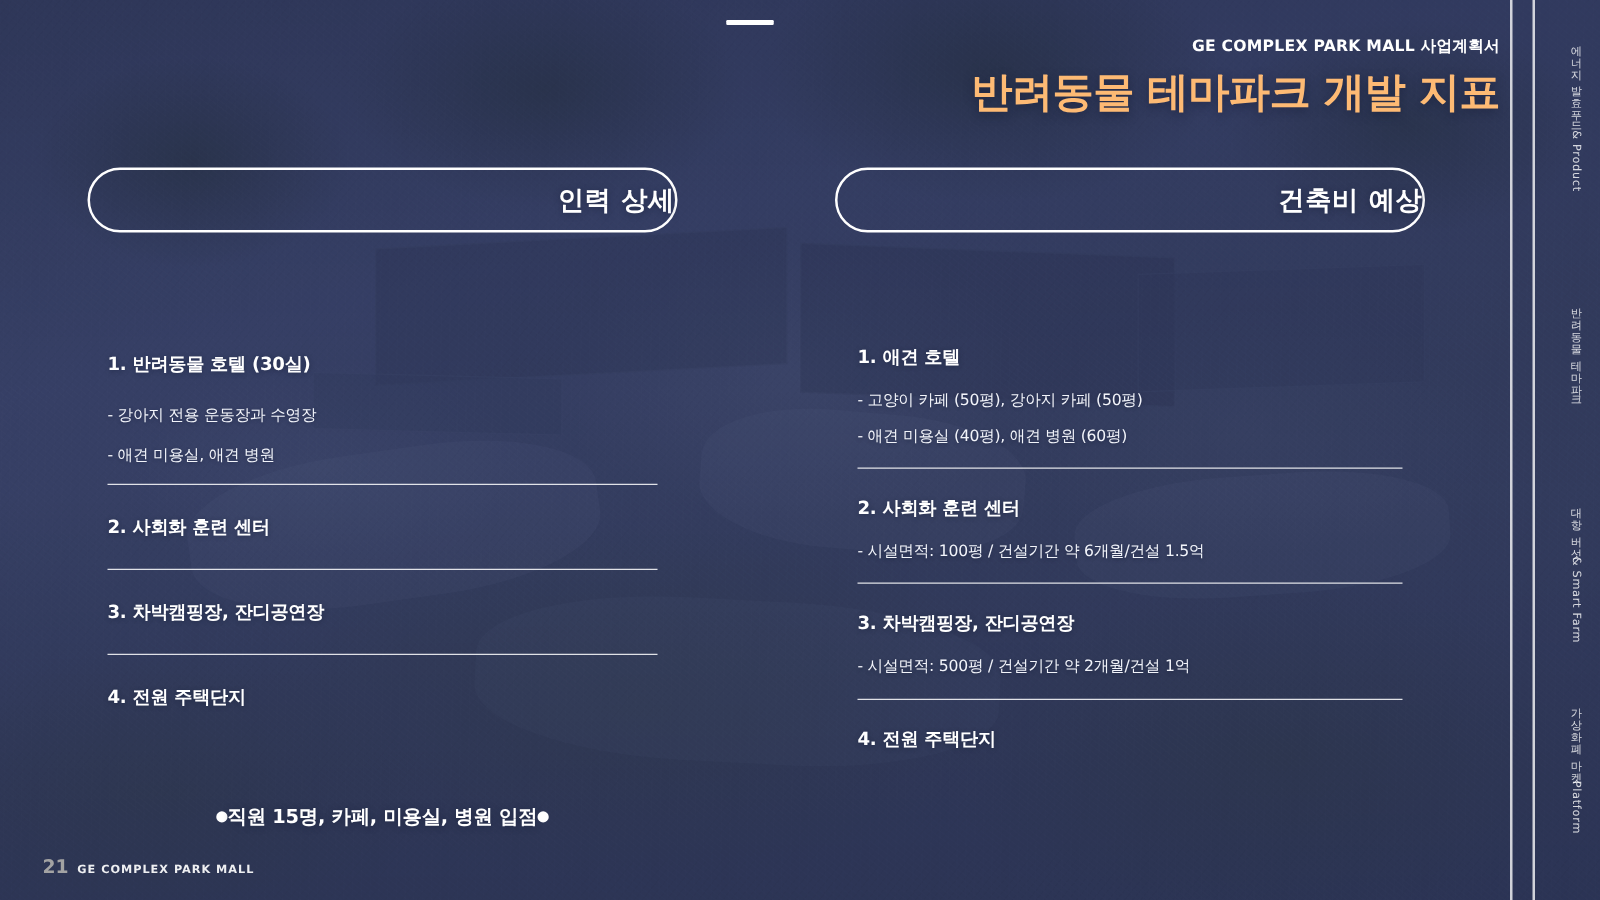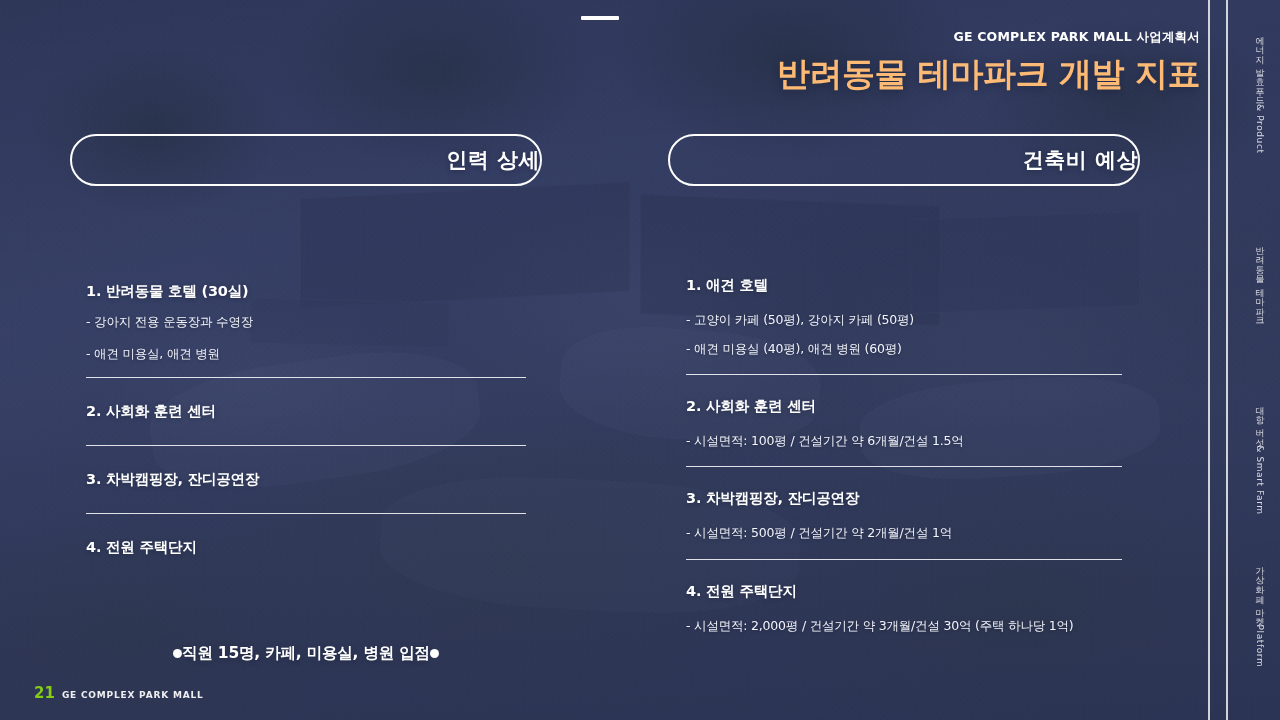--- a/index.html
+++ b/index.html
@@ -211,21 +211,21 @@
   }
   .sub .cont { display: block; padding-left: 10px; }
 
   .divider {
     height: 1px;
     background: rgba(255,255,255,0.85);
     width: 100%;
   }
 
   
-  .col-left .item-title { margin-bottom: 12px; }
+  .col-left .item-title { margin-bottom: 22px; }
   .col-left .sub { margin-bottom: 14px; }
   .col-left .g0 { padding-top: 74px; position: relative; }
   .col-left .divider { margin: 10px 0 0 0; }
   .col-left .g1 { margin-top: 24px; }
   .col-left .g2 { margin-top: 24px; }
   .col-left .g3 { margin-top: 24px; }
   .col-left .g1 .item-title,
   .col-left .g2 .item-title,
   .col-left .g3 .item-title { margin-bottom: 0; }
   .col-left .g1 .divider,
@@ -271,21 +271,21 @@
     position: absolute;
     left: 34px;
     bottom: 18px;
     display: flex;
     align-items: baseline;
     gap: 7px;
   }
   .page-num {
     font-size: 15px;
     font-weight: 800;
-    color: #84cc16;
+    color: #a3a3a3;
   }
   .page-brand {
     font-size: 9px;
     font-weight: 700;
     letter-spacing: 0.8px;
     color: rgba(255,255,255,0.92);
   }
 </style>
 </head>
 <body>
@@ -365,21 +365,20 @@
       </div>
 
       <div class="group grp">
         <div class="item-title">3. 차박캠핑장, 잔디공연장</div>
         <div class="sub">- 시설면적: 500평 / 건설기간 약 2개월/건설 1억</div>
         <div class="divider"></div>
       </div>
 
       <div class="group grp">
         <div class="item-title">4. 전원 주택단지</div>
-        <div class="sub">- 시설면적: 2,000평 / 건설기간 약 3개월/건설 30억 (주택 하나당 1억)</div>
       </div>
 
     </div>
   </div>
 
   <div class="summary summary-left">
     <span class="dot"></span>
     <span class="summary-text">직원  15명, 카페, 미용실, 병원 입점</span>
     <span class="dot"></span>
   </div>

